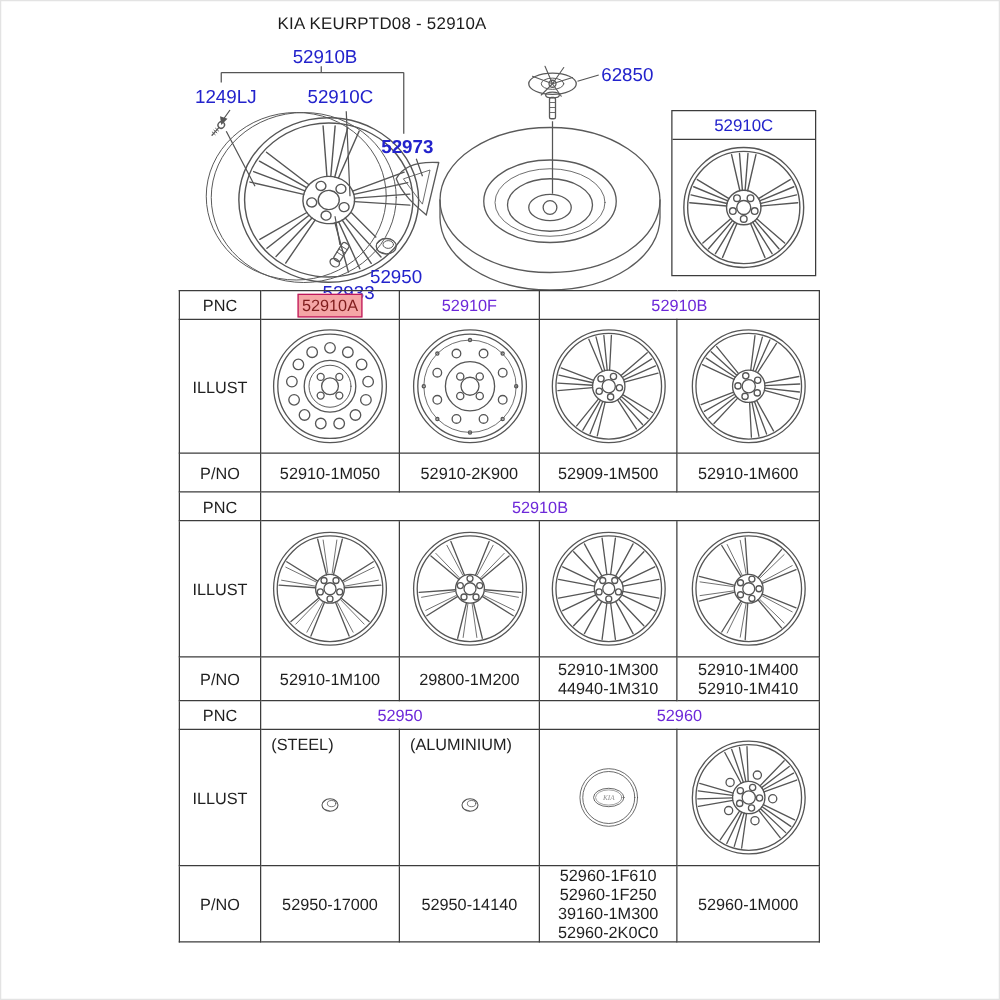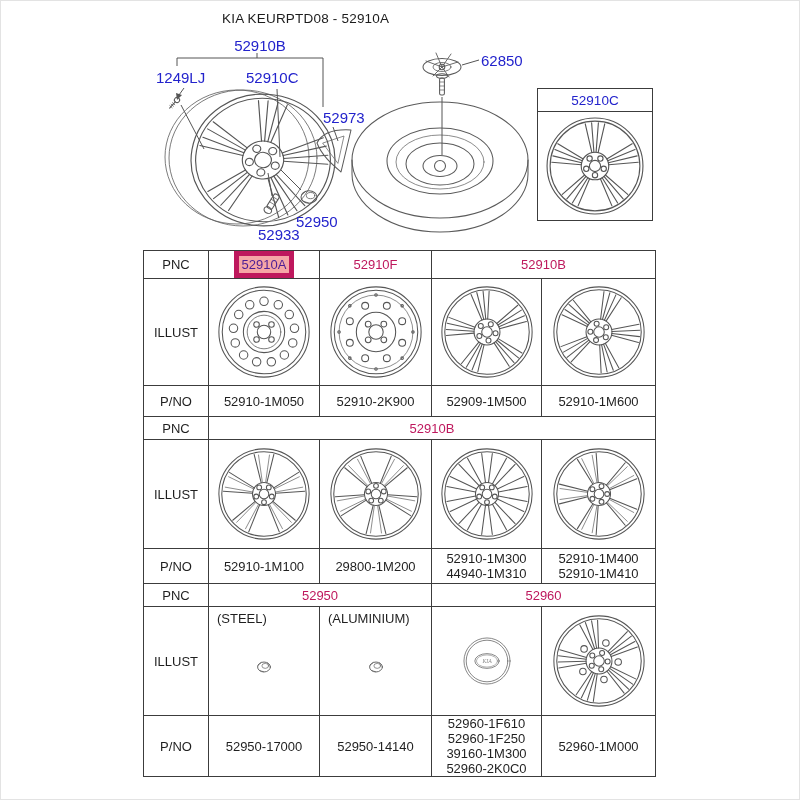--- a/index.html
+++ b/index.html
@@ -9,50 +9,50 @@
   .title{position:absolute;left:222px;top:11px;font-size:13.5px;color:#1c1c1c;letter-spacing:.2px;}
 
   
   .diagram{position:absolute;left:130px;top:30px;width:405px;height:220px;}
   .diagram .art{stroke:#5a5a5a;fill:none;stroke-width:1.05;stroke-linecap:round;stroke-linejoin:round;}
   .diagram .lead{stroke:#555;fill:none;stroke-width:1;}
   .dlabel{position:absolute;color:#2323cc;font-size:15px;white-space:nowrap;cursor:pointer;}
   .lbl-assy{left:229px;top:37px;width:62px;text-align:center;}
   .lbl-bolt{left:156px;top:69px;}
   .lbl-alloy{left:246px;top:69px;}
-  .lbl-trim{left:323px;top:109px;}
+  .lbl-trim{left:305px;top:109px;font-weight:bold;}
   .lbl-clamp{left:481px;top:52px;}
   .lbl-nut{left:296px;top:213px;}
   .lbl-valve{left:258px;top:226px;}
 
   
   .side-table{position:absolute;left:537px;top:88px;width:114px;border:1px solid #3c3c3c;}
   .side-row{border-bottom:1px solid #3c3c3c;display:flex;align-items:center;justify-content:center;}
   .side-row:last-child{border-bottom:none;}
   .side-pnc{height:22px;font-size:13.5px;color:#2323cc;}
   .side-ill{height:108px;}
   .side-pno{height:26px;font-size:13px;}
 
   
-  table.main{position:absolute;left:143px;top:250px;border-collapse:collapse;table-layout:fixed;}
+  table.main{position:absolute;left:143px;top:232px;border-collapse:collapse;table-layout:fixed;}
   table.main td{border:1px solid #3c3c3c;text-align:center;vertical-align:middle;
                 font-size:13px;color:#1f1f1f;padding:0;overflow:hidden;}
   td.hdr{width:64px;}
   col.c1{width:64px;}col.c2{width:111px;}col.c3{width:112px;}col.c4{width:110px;}col.c5{width:114px;}
   tr.r-pnc td{height:22px;}
   tr.r-ill1 td{height:106px;}
   tr.r-pno1 td{height:30px;}
   tr.r-pnc2 td{height:22px;}
   tr.r-ill2 td{height:108px;}
   tr.r-pno2 td{height:34px;}
   tr.r-pnc3 td{height:22px;}
   tr.r-ill3 td{height:108px;margin-top:35px;}
   tr.r-pno3 td{height:58px;}
-  .blue{color:#be185d;cursor:pointer;}
-  .hl{display:inline-block;background:#f5a6a6;border:5px solid #be185d;color:#4c1d95;
+  .blue{color:#6d28d9;cursor:pointer;}
+  .hl{display:inline-block;background:#f5a6a6;border:1px solid #be185d;color:#7f1d1d;
       padding:0 3px;line-height:17px;cursor:pointer;}
   .mline{line-height:1.16;}
   td.rel{position:relative;}
   .mat{position:absolute;left:8px;top:4px;font-size:13px;color:#1f1f1f;}
   .wheel{display:inline-block;vertical-align:middle;}
   .w96{width:96px;height:96px;}
   .w102{width:102px;height:102px;}
   .w64{width:64px;height:64px;}
   .nutbox{position:absolute;left:50%;top:56%;width:20px;height:16px;margin:-8px 0 0 -10px;}
   .lineart{stroke:#565656;fill:none;stroke-width:1.1;stroke-linecap:round;stroke-linejoin:round;}

